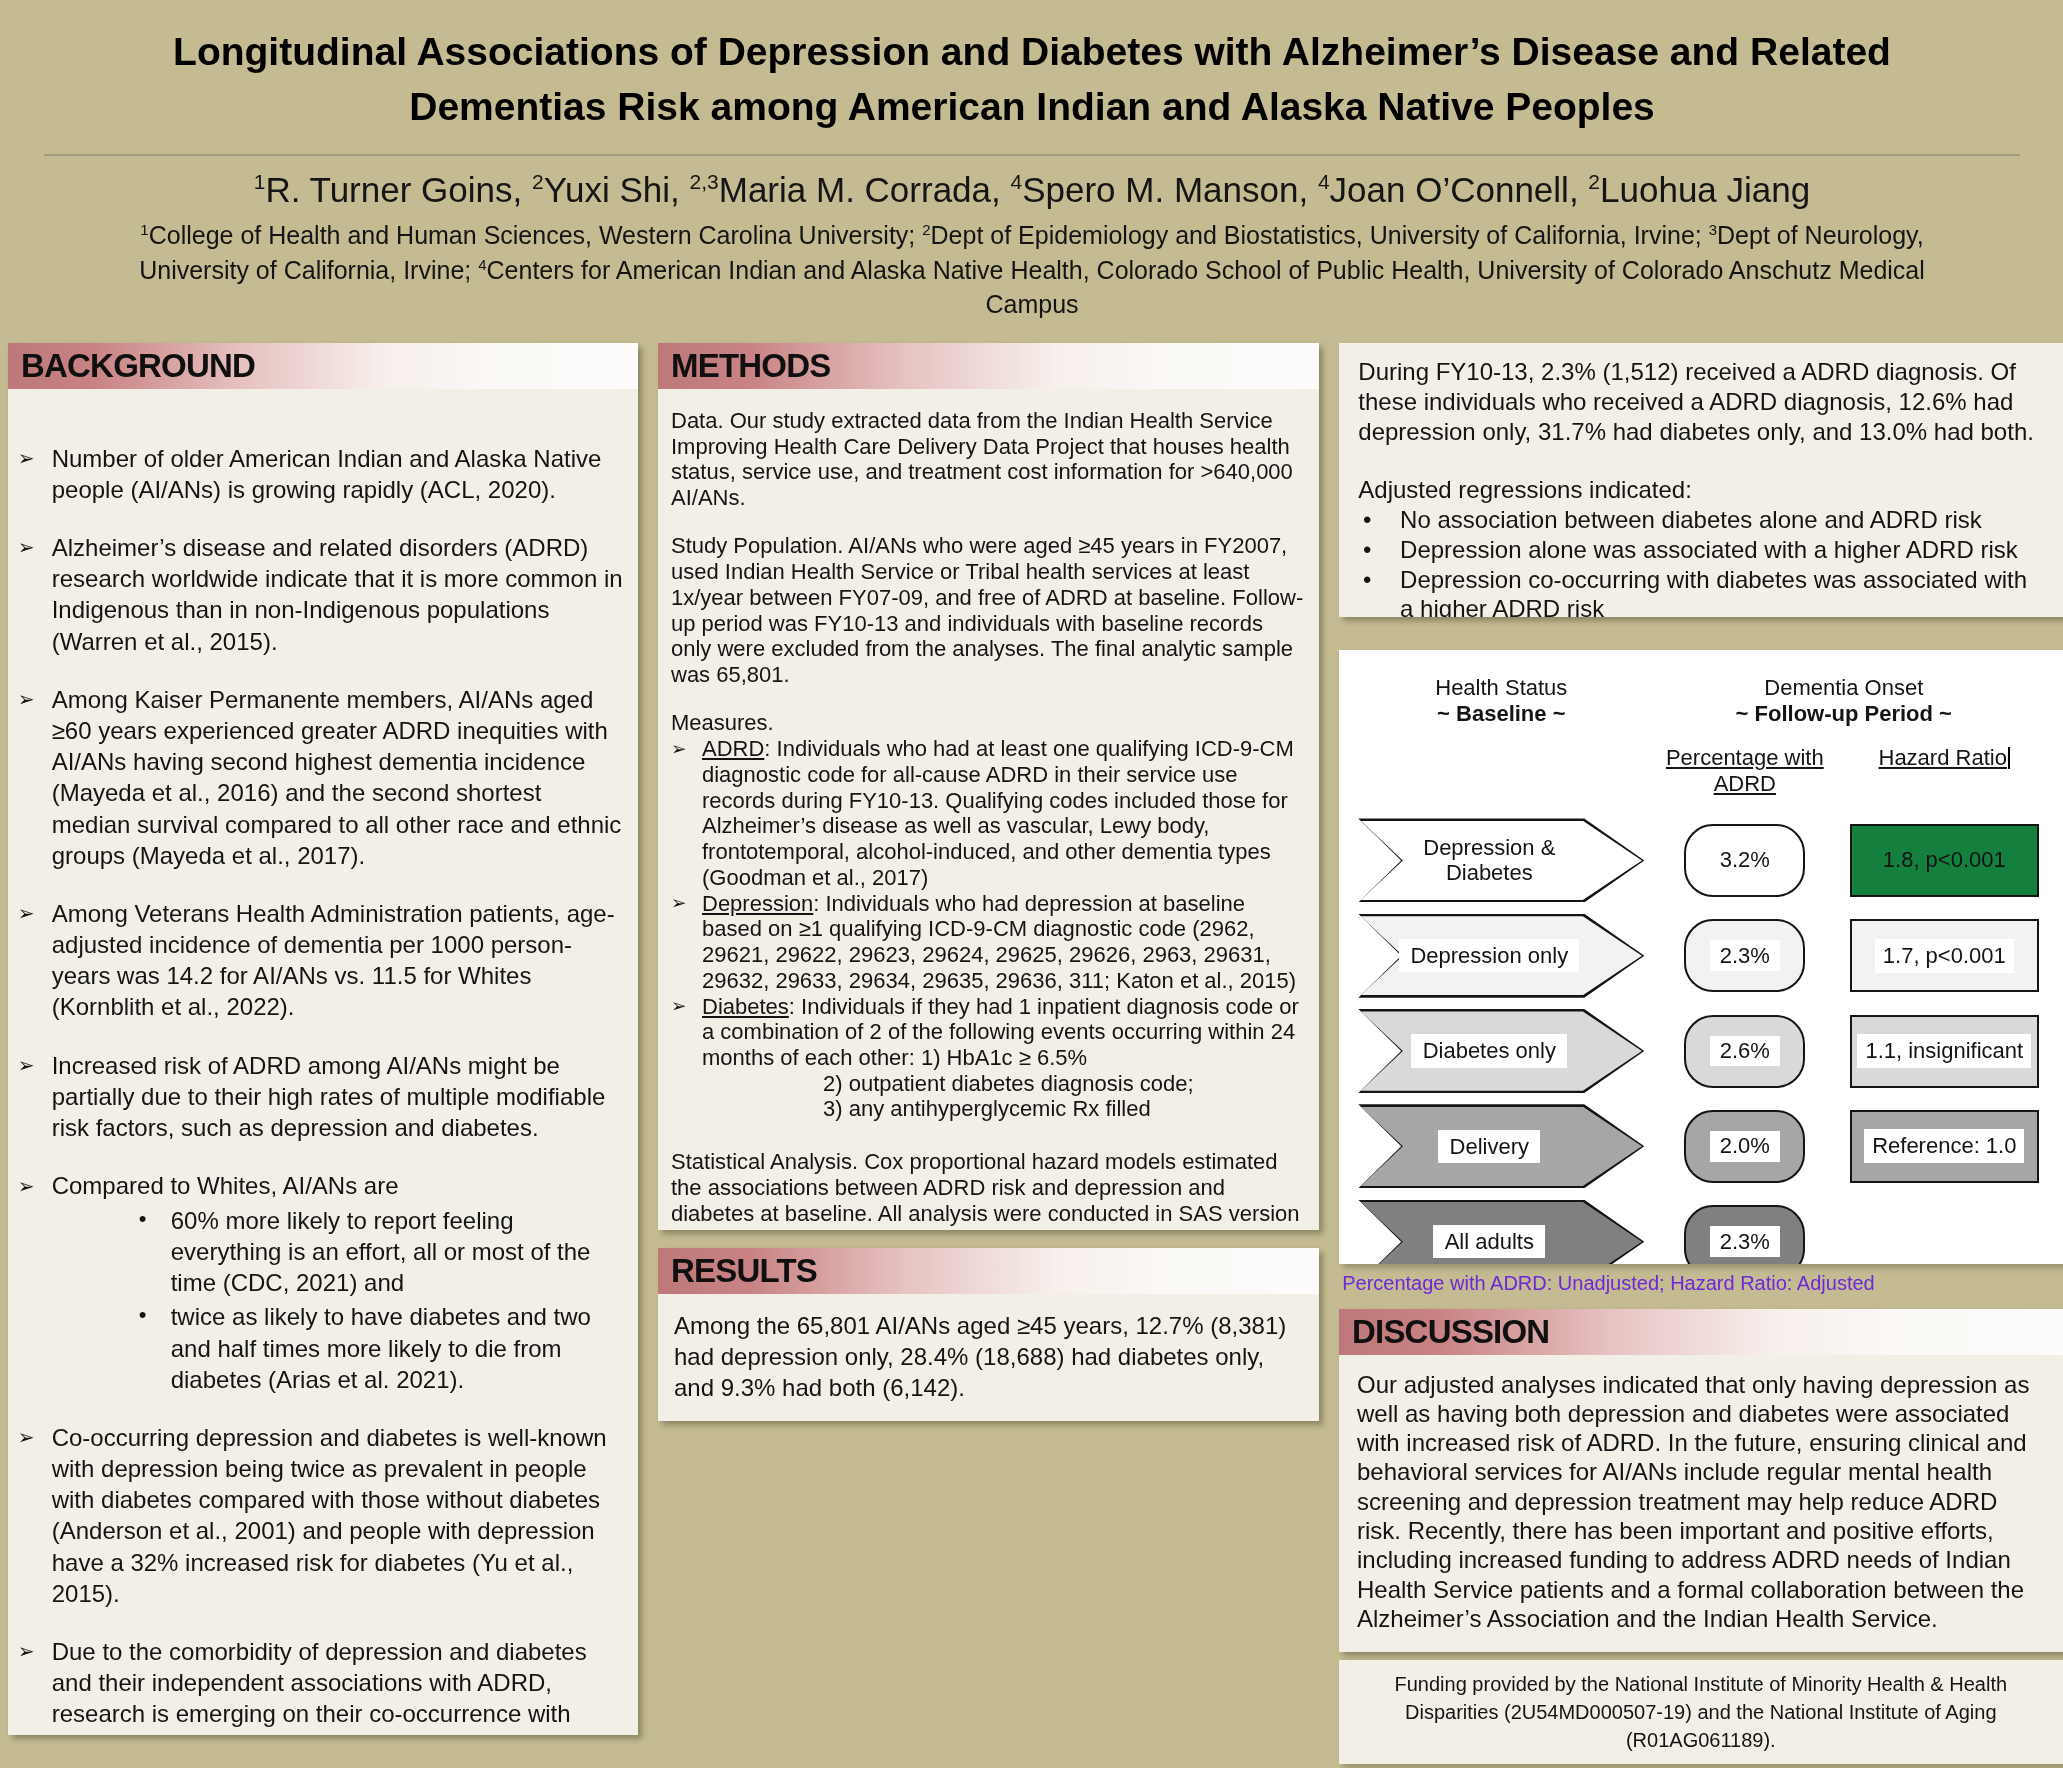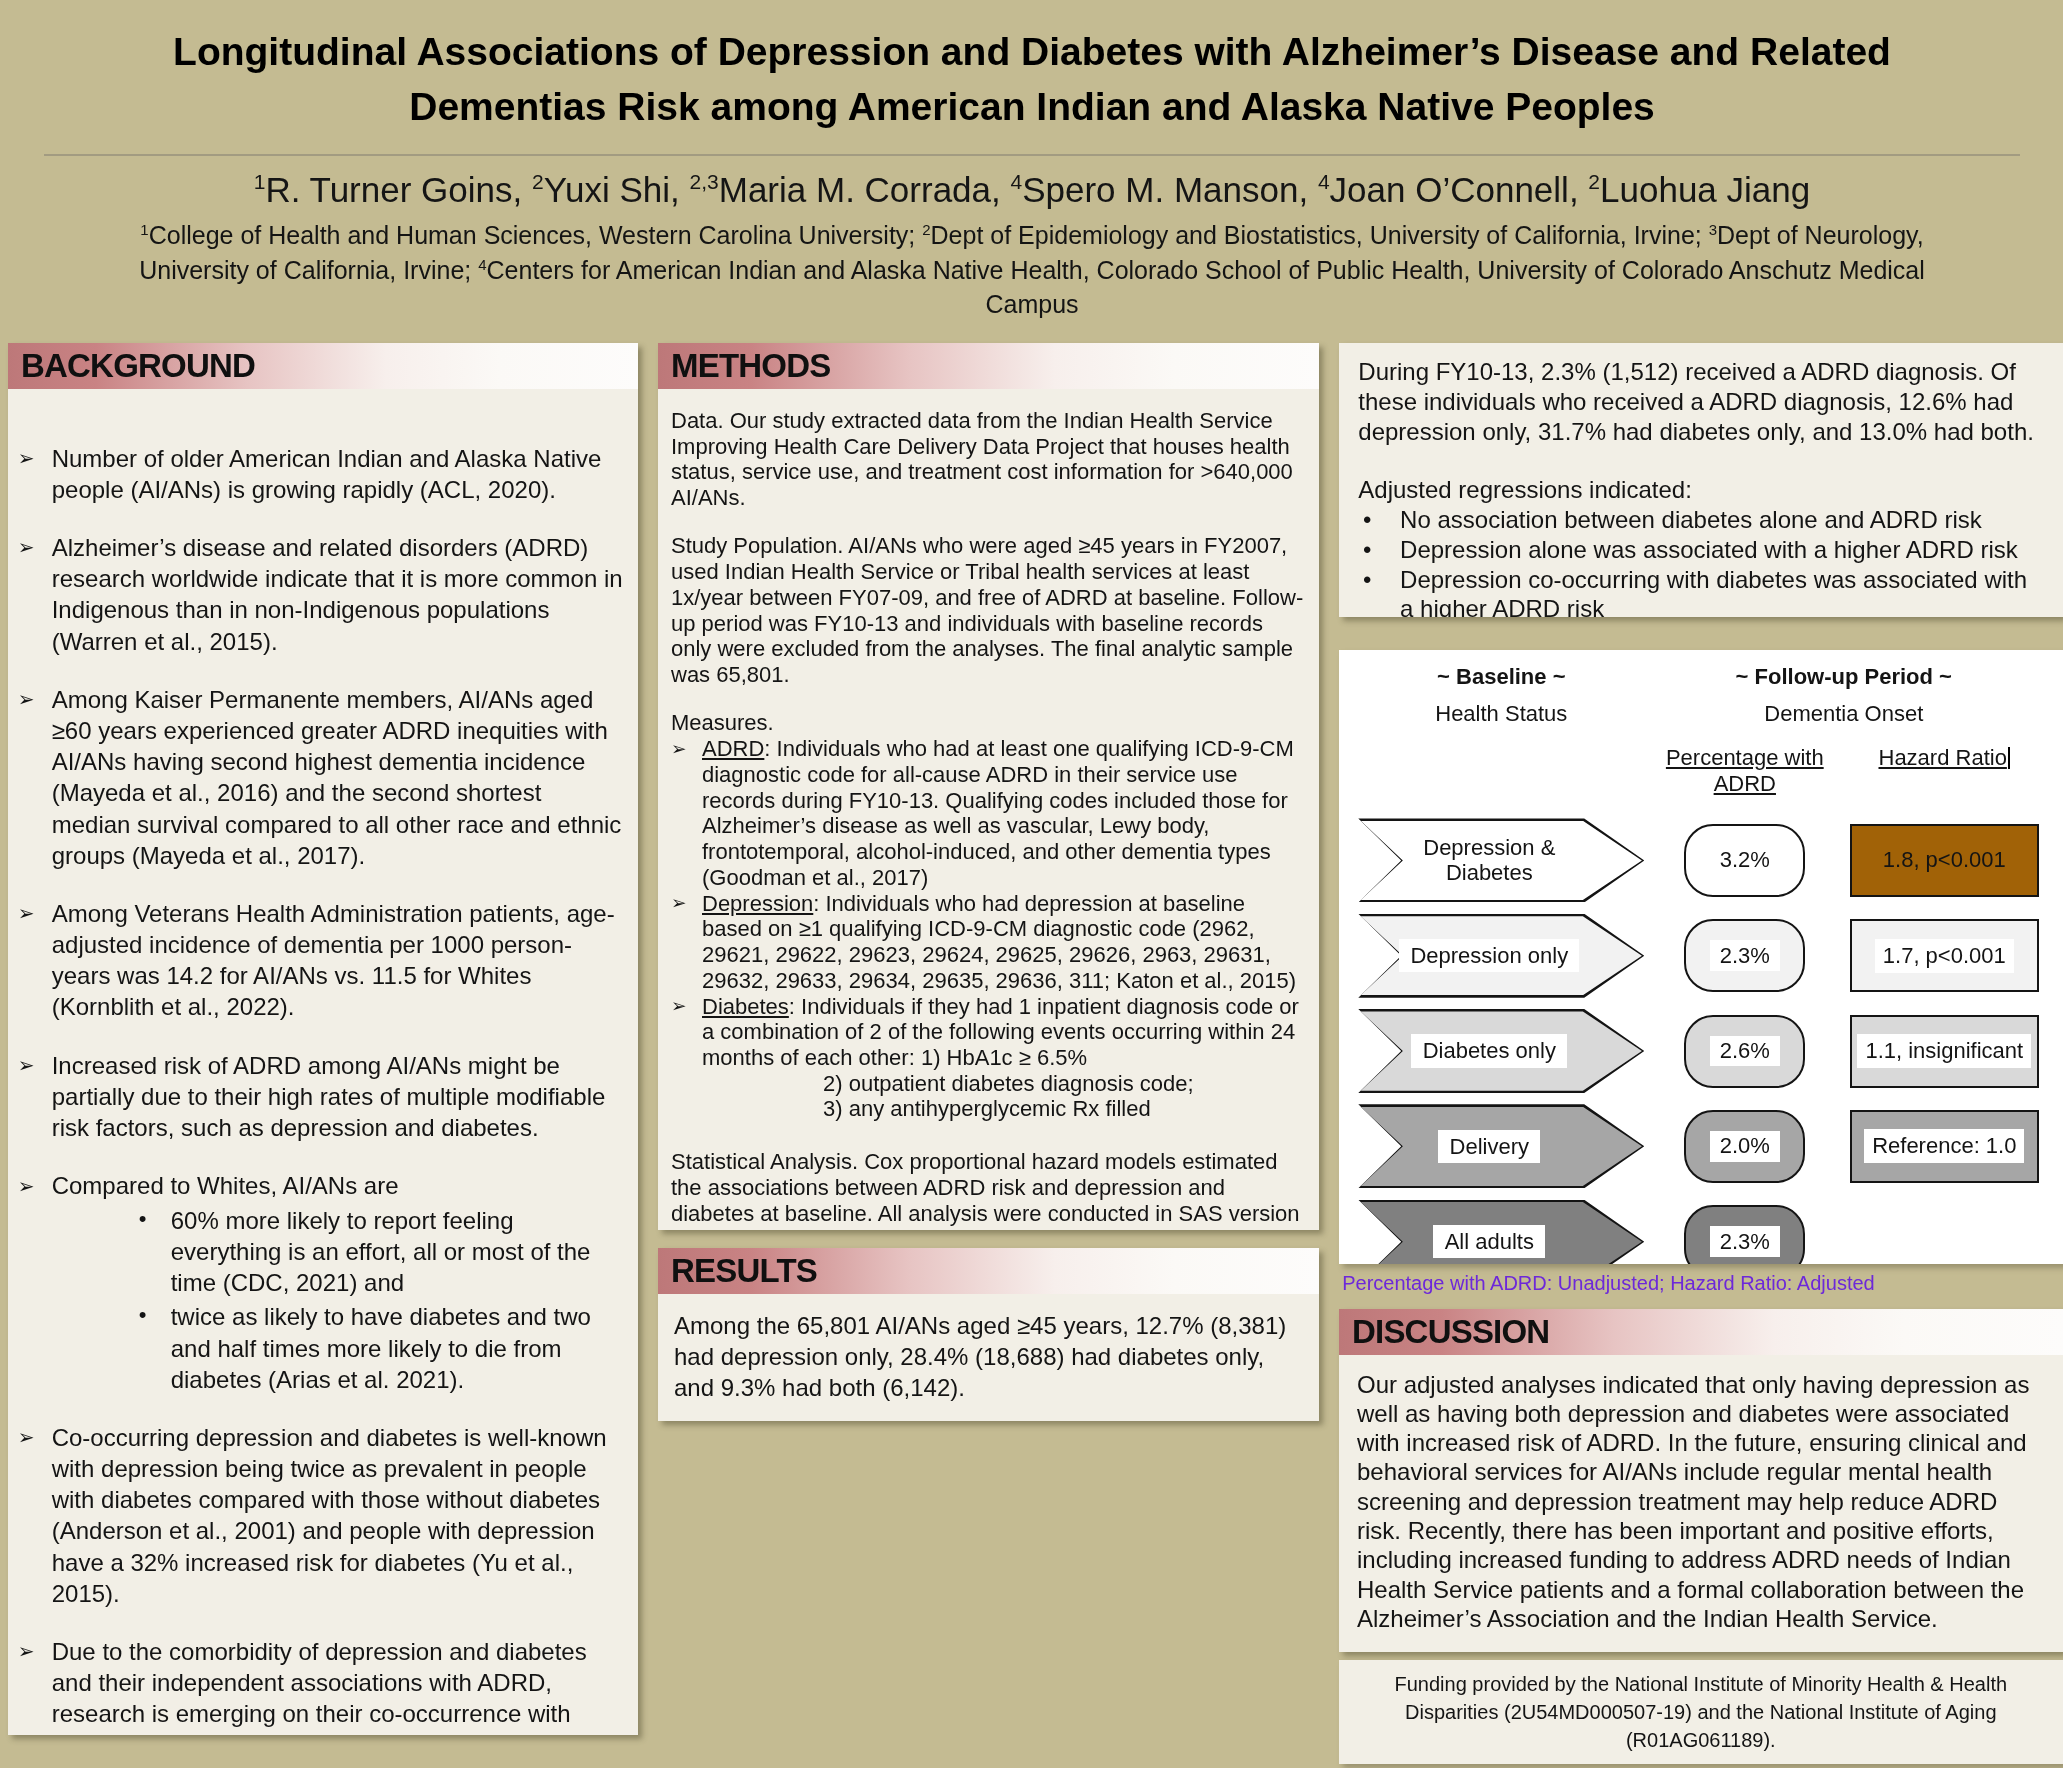--- a/index.html
+++ b/index.html
@@ -212,27 +212,27 @@
             <span class="m">•</span>
             <span class="t">Depression alone was associated with a higher ADRD risk</span>
           </div>
         <div class="rb">
             <span class="m">•</span>
             <span class="t">Depression co-occurring with diabetes was associated with a higher ADRD risk</span>
           </div>
       </div>
 
       <div class="fig-panel">
+        <div class="fh" style="margin-top:11.3px;">
+          <div class="z1">Health Status</div>
+          <div class="zf">Dementia Onset</div>
+        </div>
         <div class="fh b">
           <div class="z1">~ Baseline ~</div>
           <div class="zf">~ Follow-up Period ~</div>
-        </div>
-        <div class="fh" style="margin-top:11.3px;">
-          <div class="z1">Health Status</div>
-          <div class="zf">Dementia Onset</div>
         </div>
         <div class="fh3">
           <div class="z1"></div>
             <div class="g"></div>
           <div class="zp"><span class="uhead">Percentage with ADRD</span></div>
           <div class="g"></div>
           <div class="zh"><span class="uhead">Hazard Ratio</span><span class="cursor"></span></div>
         </div>
 
         <div class="frows">
@@ -243,21 +243,21 @@
                 <div class="cl">
                   <span>Depression &amp; Diabetes</span>
                 </div>
               </div>
             <div class="pz">
                 <div class="pill" style="background: rgb(255, 255, 255);">
                   <span>3.2%</span>
                 </div>
               </div>
             <div class="hz">
-                <div class="hrbox" style="background: #a16207;">
+                <div class="hrbox" style="background: #15803d;">
                   <span>1.8, p&lt;0.001</span>
                 </div>
               </div>
           </div>
           <div class="frow r1">
             <div class="chev">
                 <div class="co"></div>
                 <div class="cf" style="background: rgb(242, 242, 242);"></div>
                 <div class="cl">
                   <span>Depression only</span>

